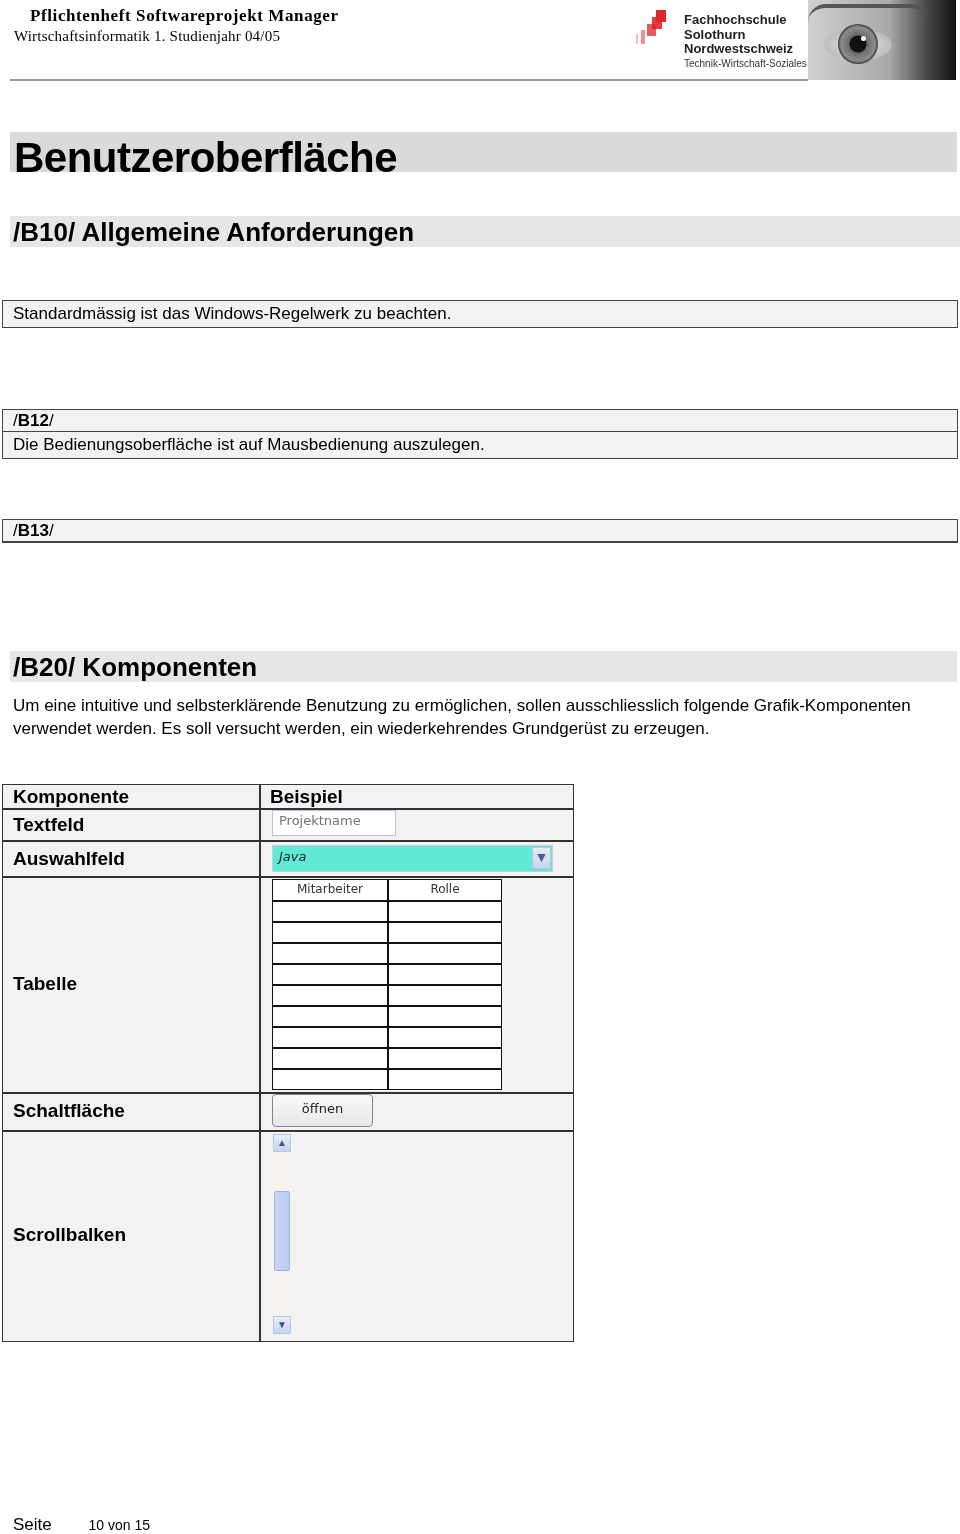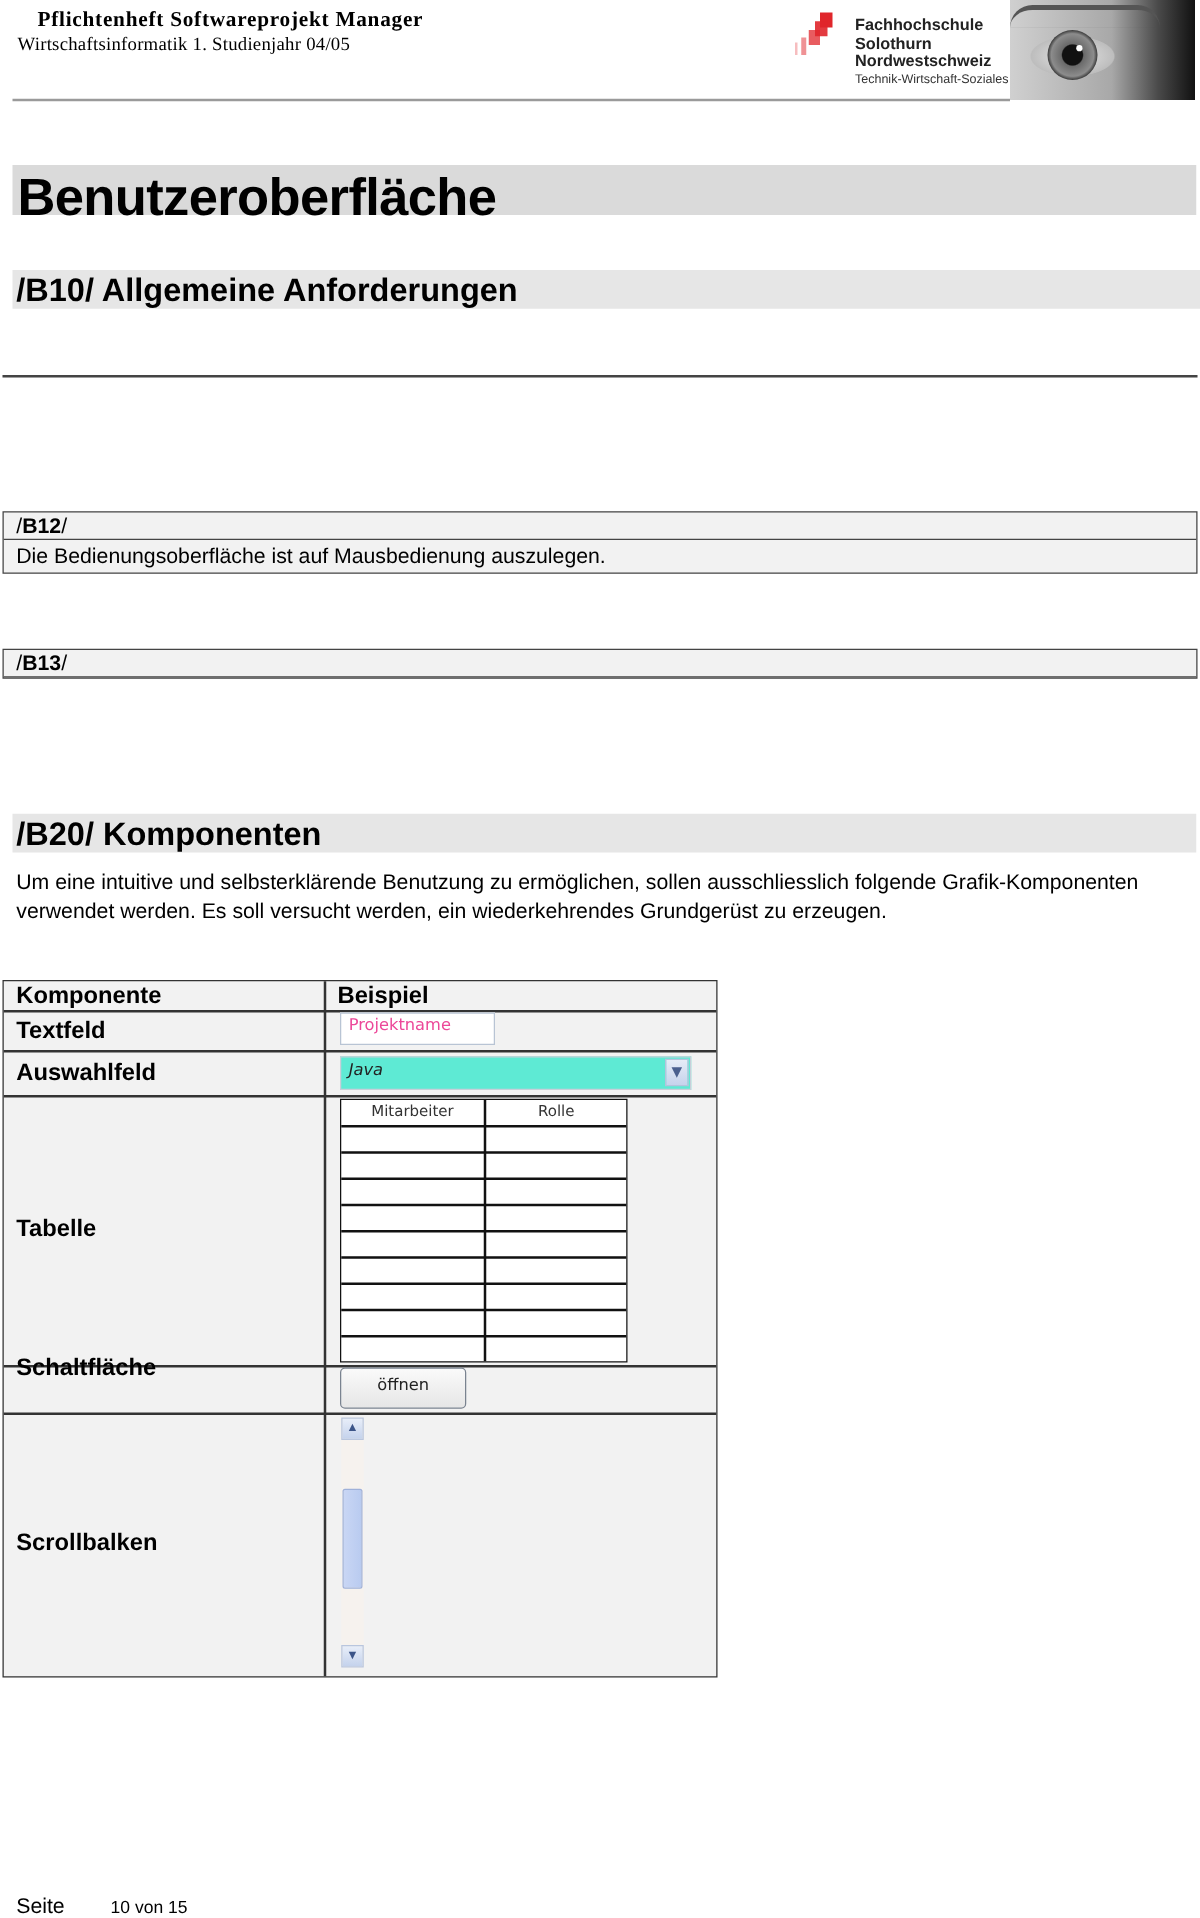--- a/index.html
+++ b/index.html
@@ -37,21 +37,21 @@
   .req .txt { padding:1px 10px 2px 10px; font-size:17px; line-height:23px; }
 
   .intro { left:13px; top:694px; width:940px; font-size:17px; line-height:23px; }
 
   
   .ctable { left:2px; top:784px; width:570px; height:556px; border:1.5px solid #333; background:#f2f2f2; }
   .ctable .vline { position:absolute; left:256px; top:0; width:1.5px; height:100%; background:#333; }
   .ctable .hline { position:absolute; left:0; width:100%; height:1.5px; background:#333; }
   .ctable .lbl { position:absolute; left:10px; font-weight:bold; font-size:19px; }
 
-  .tf { position:absolute; left:269px; top:25px; width:124px; height:26px; border:1.5px solid #b8c4d4; background:#fff; box-sizing:border-box; font-family:"DejaVu Sans", sans-serif; font-size:13px; color:#ec4899; padding:2px 6px; }
+  .tf { position:absolute; left:269px; top:25px; width:124px; height:26px; border:1.5px solid #b8c4d4; background:#fff; box-sizing:border-box; font-family:"DejaVu Sans", sans-serif; font-size:13px; color:#737373; padding:2px 6px; }
   .sel { position:absolute; left:269px; top:60px; width:281px; height:27px; border:1.5px solid #c8cfd9; background:#5eead4; box-sizing:border-box; font-family:"DejaVu Sans", sans-serif; font-size:13px; color:#222; padding:3px 6px;font-style:italic; }
   .sel .arrow { position:absolute; right:1px; top:1px; width:19px; height:22px; background:linear-gradient(#e6ecf7,#c6d3ec); border:1px solid #b5c3dc; box-sizing:border-box; color:#4a5f8e; font-size:11px; text-align:center; line-height:20px; }
 
   .grid { position:absolute; left:269px; top:94px; width:230px; height:211px; border:1.5px solid #111; background:#fff; box-sizing:border-box; }
   .grid .gcol { position:absolute; top:0; left:114px; width:1.5px; height:100%; background:#111; }
   .grid .grow { position:absolute; left:0; width:100%; height:1.5px; background:#111; }
   .grid .gh { position:absolute; top:2px; font-family:"DejaVu Sans", sans-serif; font-size:12px; color:#333; text-align:center; }
 
   .btn { position:absolute; left:269px; top:309px; width:101px; height:33px; border:1.5px solid #7a8390; border-radius:4px; background:linear-gradient(#fafafa,#e6e6e6); box-sizing:border-box; font-family:"DejaVu Sans", sans-serif; font-size:13px; color:#222; text-align:center; line-height:28px; }
 
@@ -92,20 +92,21 @@
 
 <div class="abs bar bar-h1">
   <span>Benutzeroberfläche</span>
 </div>
 
 <div class="abs bar bar-h2">
   <span>/B10/ Allgemeine Anforderungen</span>
 </div>
 
 <div class="abs req" style="top:300px;">
+  <div class="txt">Standardmässig ist das Windows-Regelwerk zu beachten.</div>
 </div>
 
 <div class="abs req" style="top:409px;">
   <div class="id"><span>/</span><b>B12</b><span>/</span></div>
   <div class="txt">Die Bedienungsoberfläche ist auf Mausbedienung auszulegen.</div>
 </div>
 
 <div class="abs req" style="top:519px;">
   <div class="id"><span>/</span><b>B13</b><span>/</span></div>
 </div>
@@ -144,21 +145,21 @@
     <div class="grow" style="top:41px;"></div>
     <div class="grow" style="top:62px;"></div>
     <div class="grow" style="top:83px;"></div>
     <div class="grow" style="top:104px;"></div>
     <div class="grow" style="top:125px;"></div>
     <div class="grow" style="top:146px;"></div>
     <div class="grow" style="top:167px;"></div>
     <div class="grow" style="top:188px;"></div>
   </div>
 
-  <div class="lbl" style="top:299px;">Schaltfläche</div>
+  <div class="lbl" style="top:315px;">Schaltfläche</div>
   <div class="btn">öffnen</div>
 
   <div class="lbl" style="top:439px;">Scrollbalken</div>
   <div class="sb">
     <div class="up">▲</div>
     <div class="thumb"></div>
     <div class="down">▼</div>
   </div>
 </div>
 

